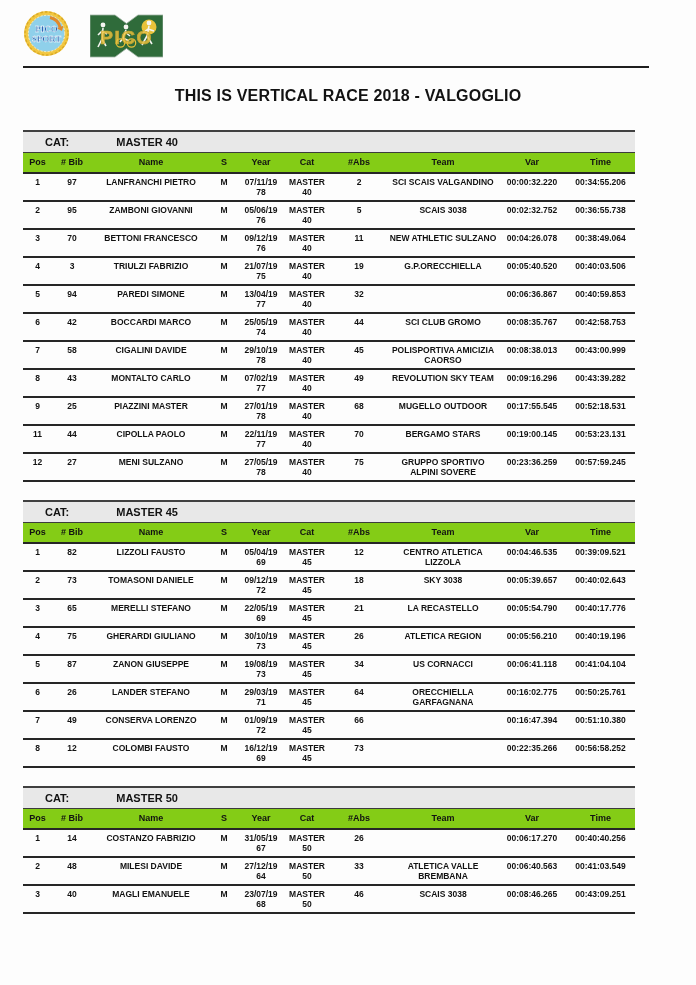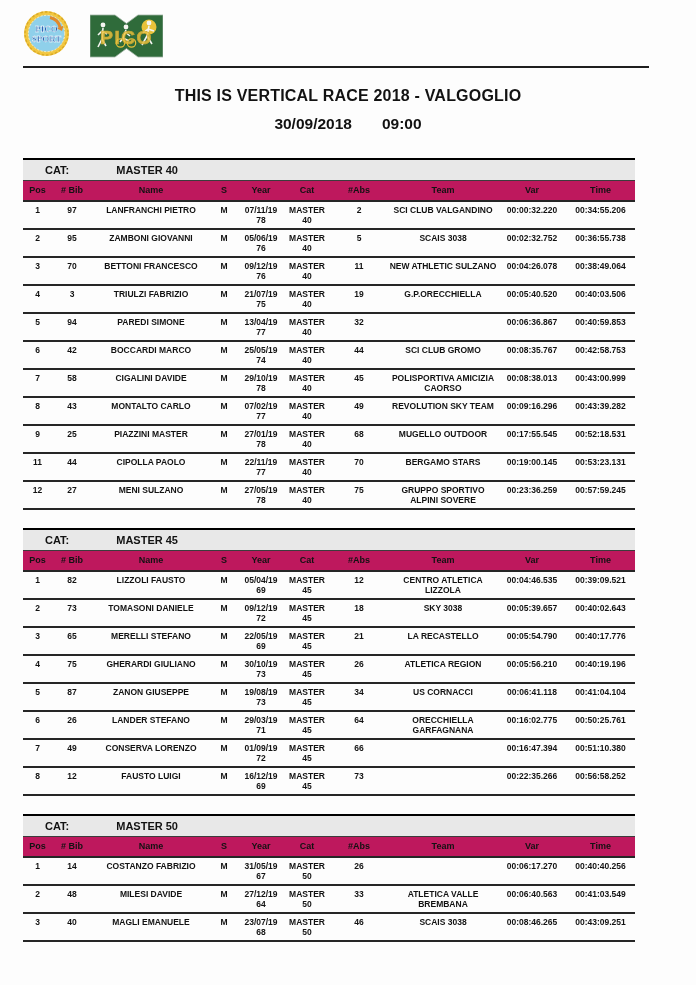--- a/index.html
+++ b/index.html
@@ -14,30 +14,30 @@
   .header-rule{position:absolute;left:23px;top:66px;width:626px;height:2px;background:#1e1e1e;}
   
   .title-block{text-align:center;margin-top:17px;}
   .title{font-size:16px;font-weight:bold;margin:0;letter-spacing:.2px;}
   .datetime{margin-top:10px;font-size:15.5px;font-weight:bold;}
   .datetime .time{margin-left:30px;}
   
   .results{width:612px;margin:18px 0 0 23px;}
   .results.first{margin-top:25px;}
   .cat-row{
-    background:#e8e8e8;border-top:2px solid #000000;border-bottom:1px solid #3c3c3c;
+    background:#e8e8e8;border-top:2px solid #404040;border-bottom:1px solid #3c3c3c;
     padding:4px 0 4px 22px;font-weight:bold;font-size:11px;display:flex;align-items:center;
   }
   .cat-name{margin-left:47px;}
   table.grid{width:612px;border-collapse:collapse;table-layout:fixed;}
   col.c-pos{width:29px}col.c-bib{width:40px}col.c-name{width:118px}col.c-s{width:28px}
   col.c-year{width:46px}col.c-cat{width:46px}col.c-abs{width:58px}col.c-team{width:110px}
   col.c-var{width:68px}col.c-time{width:69px}
   thead th{
-    background:#be185d;border-bottom:2px solid #262626;font-size:9px;font-weight:bold;
+    background:#84cc16;border-bottom:2px solid #262626;font-size:9px;font-weight:bold;
     padding:4px 0 5px;text-align:center;
   }
   tbody td{
     border-bottom:2px solid #262626;font-size:8.5px;font-weight:bold;line-height:10px;
     text-align:center;vertical-align:top;padding:3px 1px 3px;white-space:pre-line;
     word-wrap:break-word;
   }
 </style>
 </head>
 <body>
@@ -69,23 +69,20 @@
       <circle cx="41.5" cy="29" r="4.2"></circle>
     </g>
     <text x="36.5" y="29.5" text-anchor="middle" font-size="19" font-weight="bold" fill="#edc53f" fill-opacity="0.82" stroke="#caa52e" stroke-width="0.7" letter-spacing="1.5" font-family="Liberation Sans, sans-serif">PICO</text>
   </svg>
 
   <div class="header-rule"></div>
 </div>
 
 <div class="title-block">
   <h1 class="title">THIS IS VERTICAL RACE 2018 - VALGOGLIO</h1>
-  <div class="datetime">
-    <span class="date">30/09/2018</span><span class="time">09:00</span>
-  </div>
 </div>
 
 <div id="tables">
   <section class="results first">
     <div class="cat-row">
       <span class="cat-label">CAT:</span>
       <span class="cat-name">MASTER 40</span>
     </div>
     <table class="grid">
       <colgroup>
@@ -118,21 +115,21 @@
   <tr>
     <td>1</td>
     <td>97</td>
     <td>LANFRANCHI PIETRO</td>
     <td>M</td>
     <td>07/11/19
 78</td>
     <td>MASTER
 40</td>
     <td>2</td>
-    <td>SCI CLUB VALGANDINO</td>
+    <td>SCI SCAIS VALGANDINO</td>
     <td>00:00:32.220</td>
     <td>00:34:55.206</td>
   </tr>
 
   <tr>
     <td>2</td>
     <td>95</td>
     <td>ZAMBONI GIOVANNI</td>
     <td>M</td>
     <td>05/06/19
@@ -418,21 +415,21 @@
 45</td>
     <td>66</td>
     <td></td>
     <td>00:16:47.394</td>
     <td>00:51:10.380</td>
   </tr>
 
   <tr>
     <td>8</td>
     <td>12</td>
-    <td>FAUSTO LUIGI</td>
+    <td>COLOMBI FAUSTO</td>
     <td>M</td>
     <td>16/12/19
 69</td>
     <td>MASTER
 45</td>
     <td>73</td>
     <td></td>
     <td>00:22:35.266</td>
     <td>00:56:58.252</td>
   </tr>

